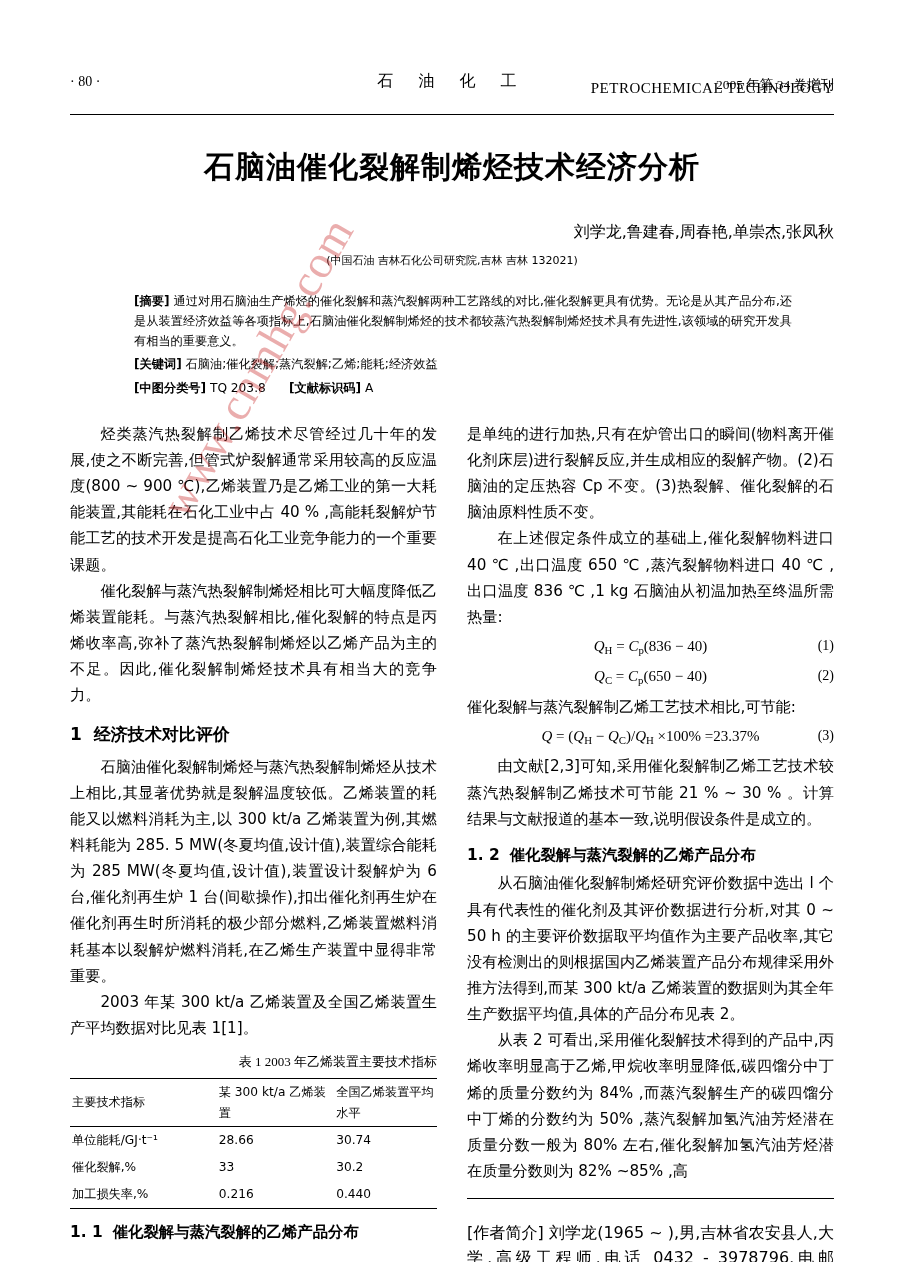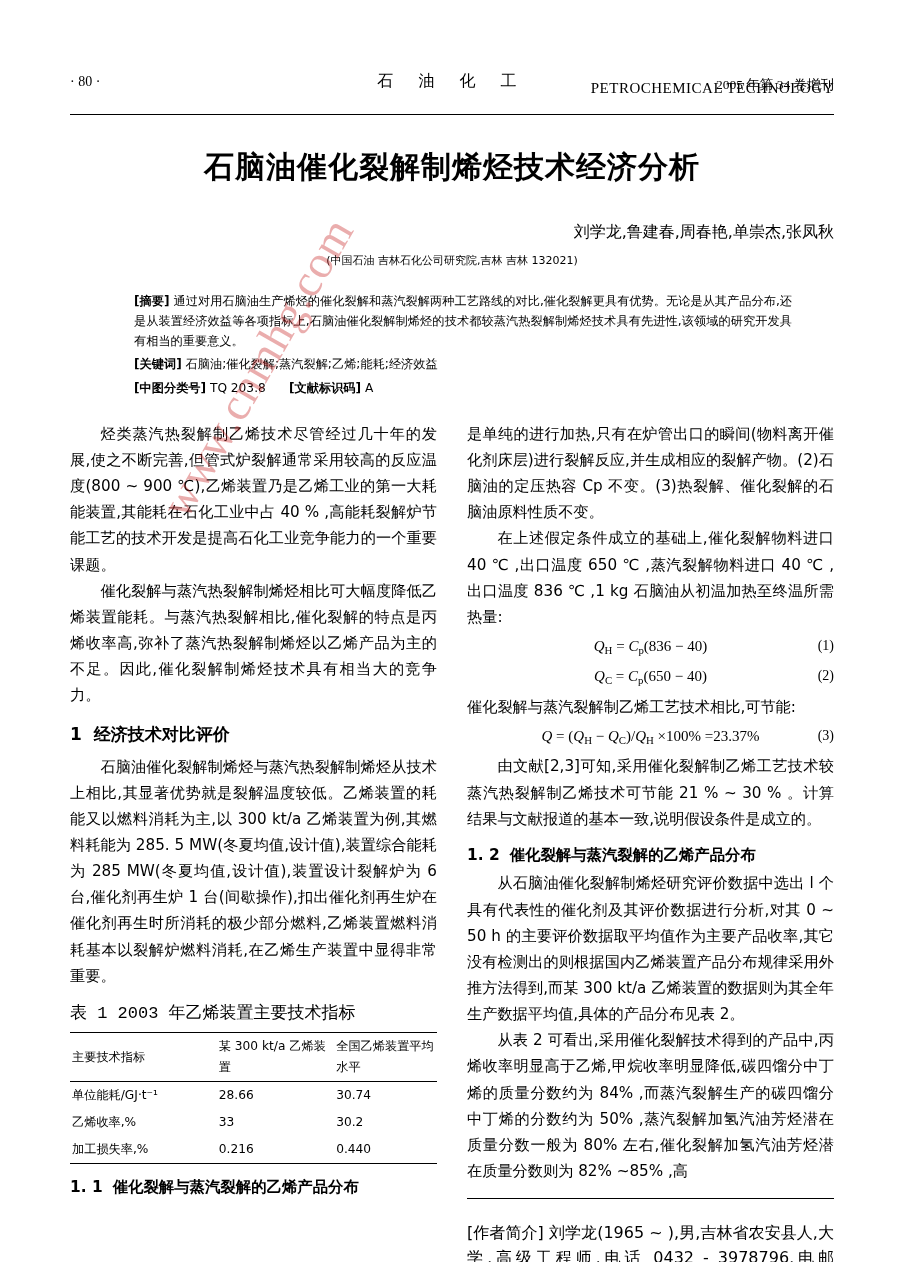--- a/index.html
+++ b/index.html
@@ -119,24 +119,24 @@
     margin:4px 0;
   }
   .eq .tag{
     position:absolute;right:0;top:0;
     font-size:14px;
   }
   .eq i{font-style:italic;}
   .sub{font-size:0.72em;vertical-align:-0.25em;}
   
   .tbl-caption{
-    text-align:left;
-    font-size:17px;
+    text-align:right;
+    font-size:13px;
     margin:10px 0 4px 0;
-    font-family:Liberation Mono, monospace;
+    font-family:Liberation Serif, serif;
   }
   table.data{
     width:100%;
     border-collapse:collapse;
     font-size:12.2px;
     font-family:"DejaVu Sans", sans-serif;
   }
   table.data th, table.data td{
     padding:3px 2px;
     text-align:left;
@@ -213,38 +213,39 @@
 
     <div class="col">
       <p>烃类蒸汽热裂解制乙烯技术尽管经过几十年的发展,使之不断完善,但管式炉裂解通常采用较高的反应温度(800 ~ 900 ℃),乙烯装置乃是乙烯工业的第一大耗能装置,其能耗在石化工业中占 40 % ,高能耗裂解炉节能工艺的技术开发是提高石化工业竞争能力的一个重要课题。</p>
       <p>催化裂解与蒸汽热裂解制烯烃相比可大幅度降低乙烯装置能耗。与蒸汽热裂解相比,催化裂解的特点是丙烯收率高,弥补了蒸汽热裂解制烯烃以乙烯产品为主的不足。因此,催化裂解制烯烃技术具有相当大的竞争力。</p>
 
       <div class="h1">
         <span class="num">1</span><span>经济技术对比评价</span>
       </div>
 
       <p>石脑油催化裂解制烯烃与蒸汽热裂解制烯烃从技术上相比,其显著优势就是裂解温度较低。乙烯装置的耗能又以燃料消耗为主,以 300 kt/a 乙烯装置为例,其燃料耗能为 285. 5 MW(冬夏均值,设计值),装置综合能耗为 285 MW(冬夏均值,设计值),装置设计裂解炉为 6 台,催化剂再生炉 1 台(间歇操作),扣出催化剂再生炉在催化剂再生时所消耗的极少部分燃料,乙烯装置燃料消耗基本以裂解炉燃料消耗,在乙烯生产装置中显得非常重要。</p>
+      <p>2003 年某 300 kt/a 乙烯装置及全国乙烯装置生产平均数据对比见表 1[1]。</p>
 
       <div class="tbl-caption">表 1  2003 年乙烯装置主要技术指标</div>
       <table class="data">
         <thead>
           <tr>
             <th style="width:40%">主要技术指标</th>
             <th style="width:32%">某 300 kt/a 乙烯装置</th>
             <th style="width:28%">全国乙烯装置平均水平</th>
           </tr>
         </thead>
         <tbody>
           <tr>
             <td>单位能耗/GJ·t⁻¹</td>
             <td class="num">28.66</td>
             <td class="num">30.74</td>
           </tr>
           <tr>
-            <td>乙烯收率,%</td>
+            <td>催化裂解,%</td>
             <td class="num">33</td>
             <td class="num">30.2</td>
           </tr>
           <tr>
             <td>加工损失率,%</td>
             <td class="num">0.216</td>
             <td class="num">0.440</td>
           </tr>
         </tbody>
       </table>

